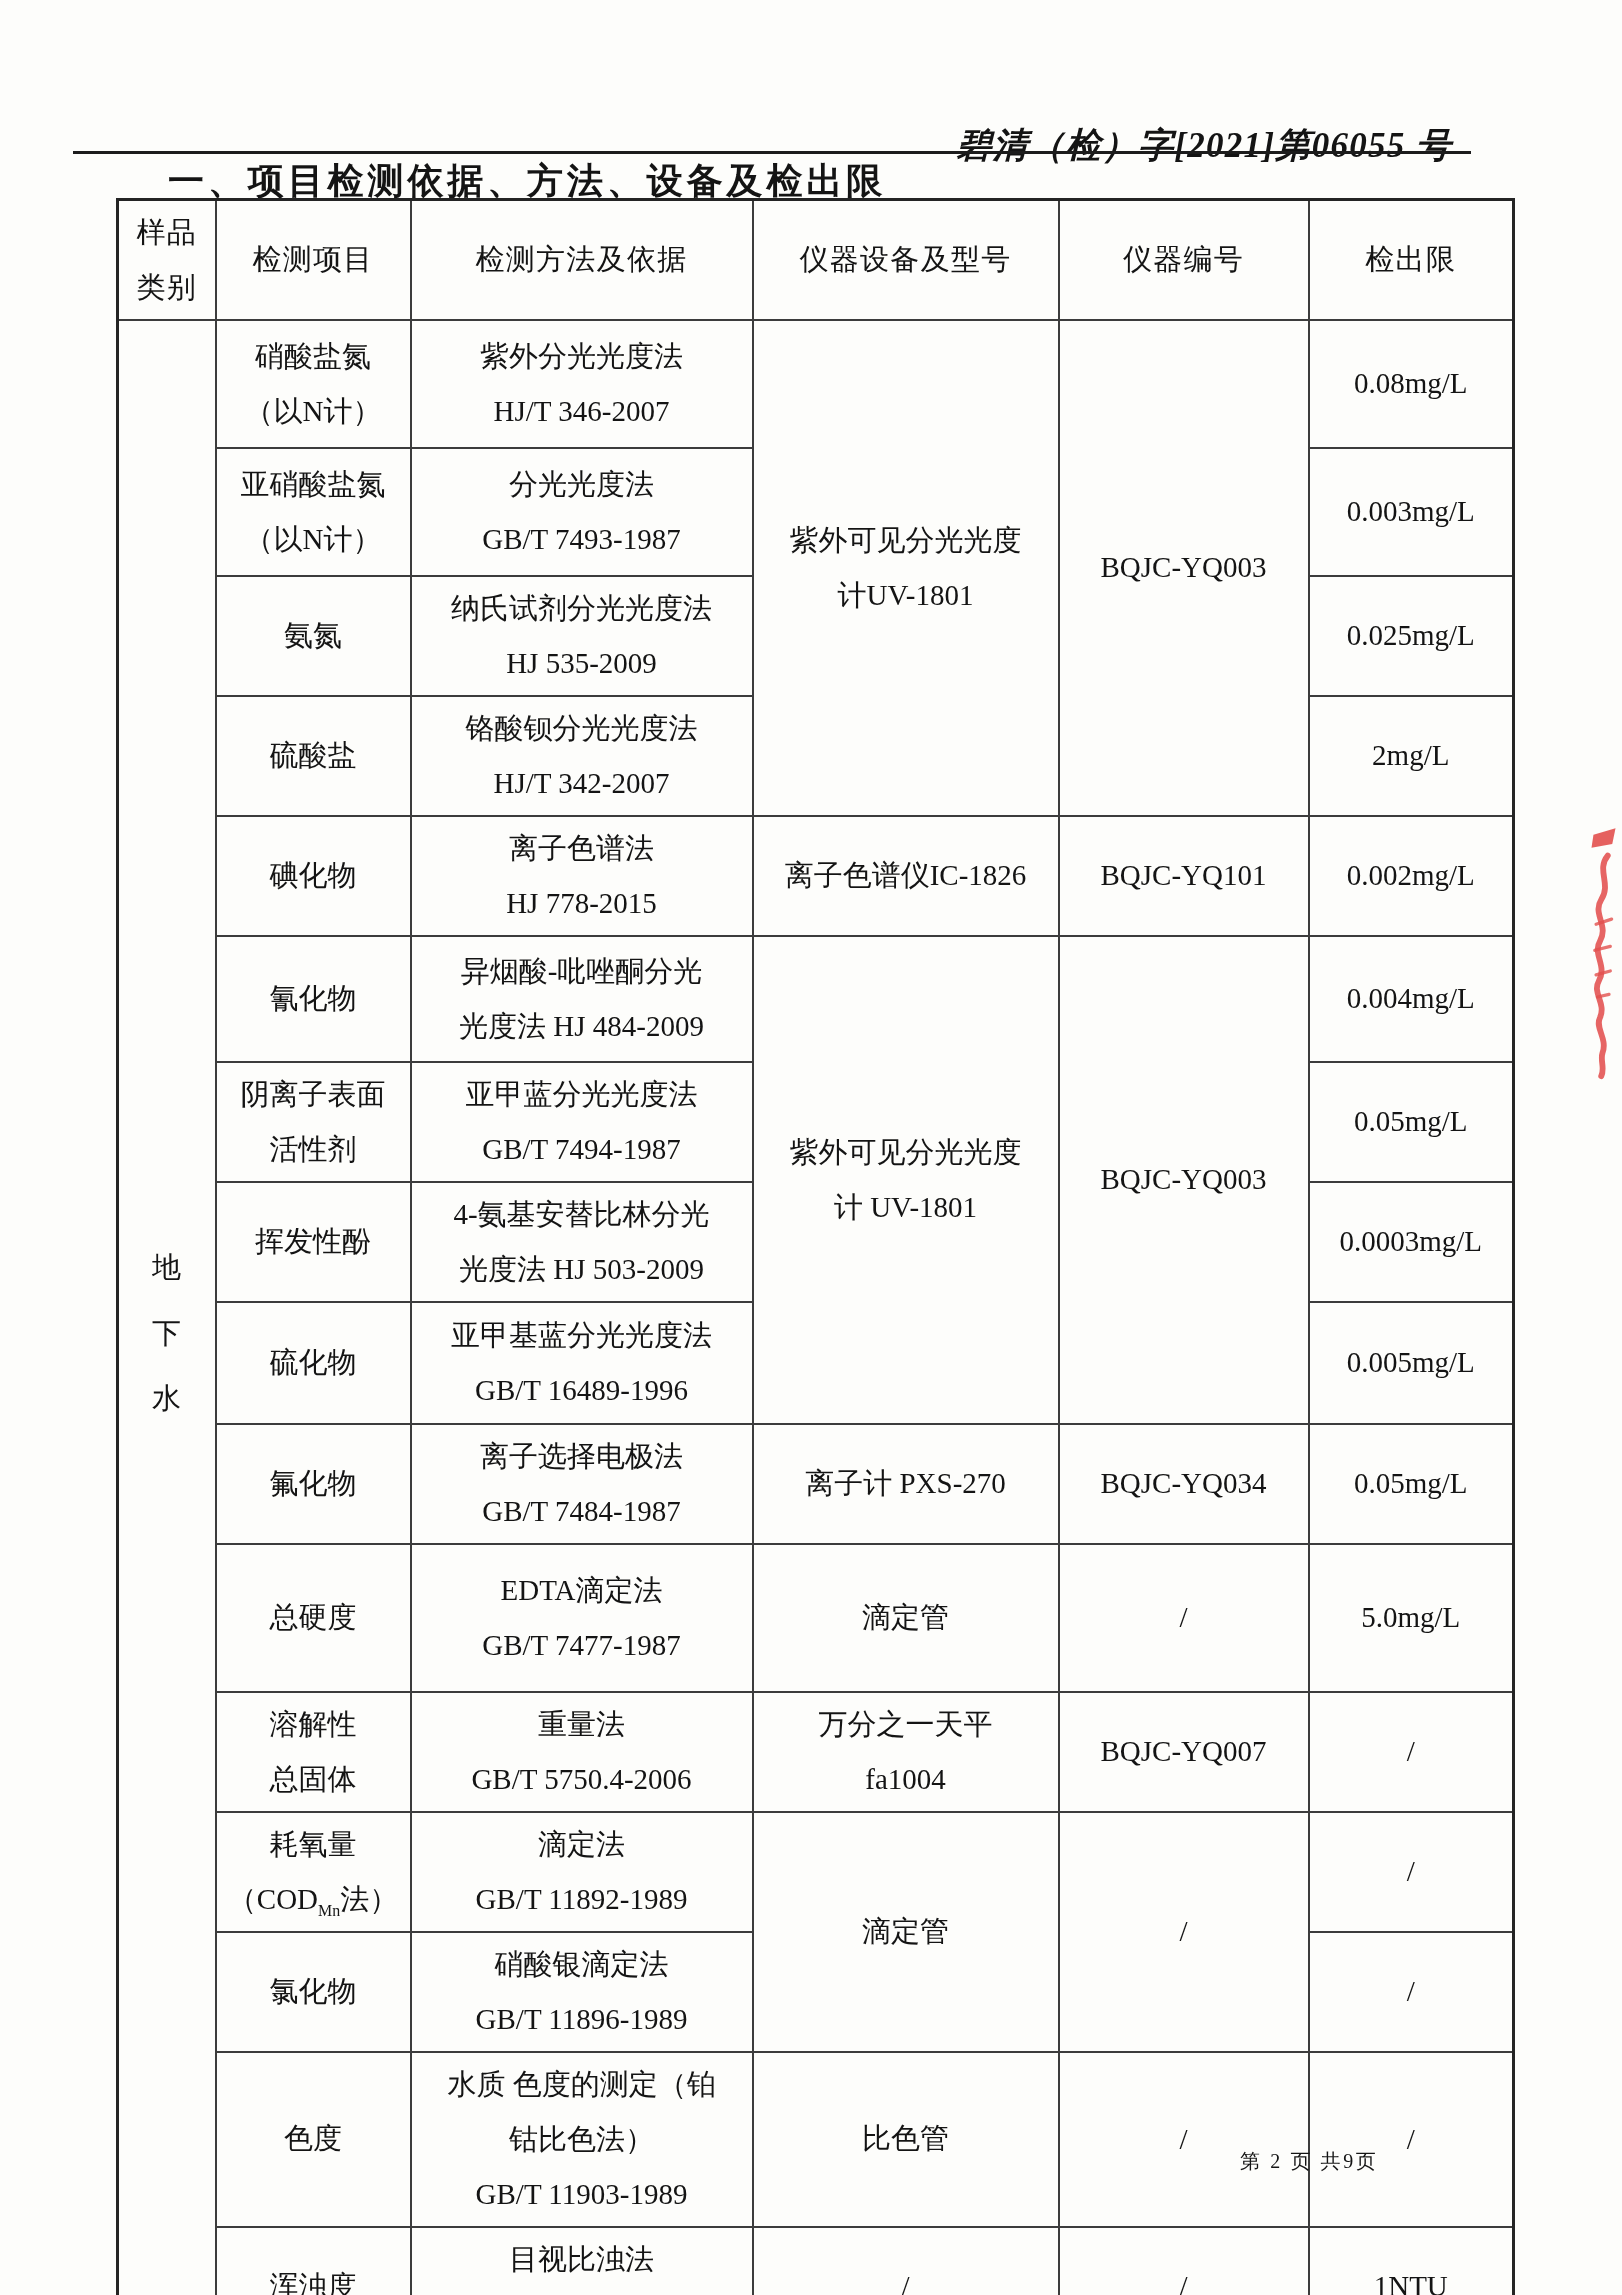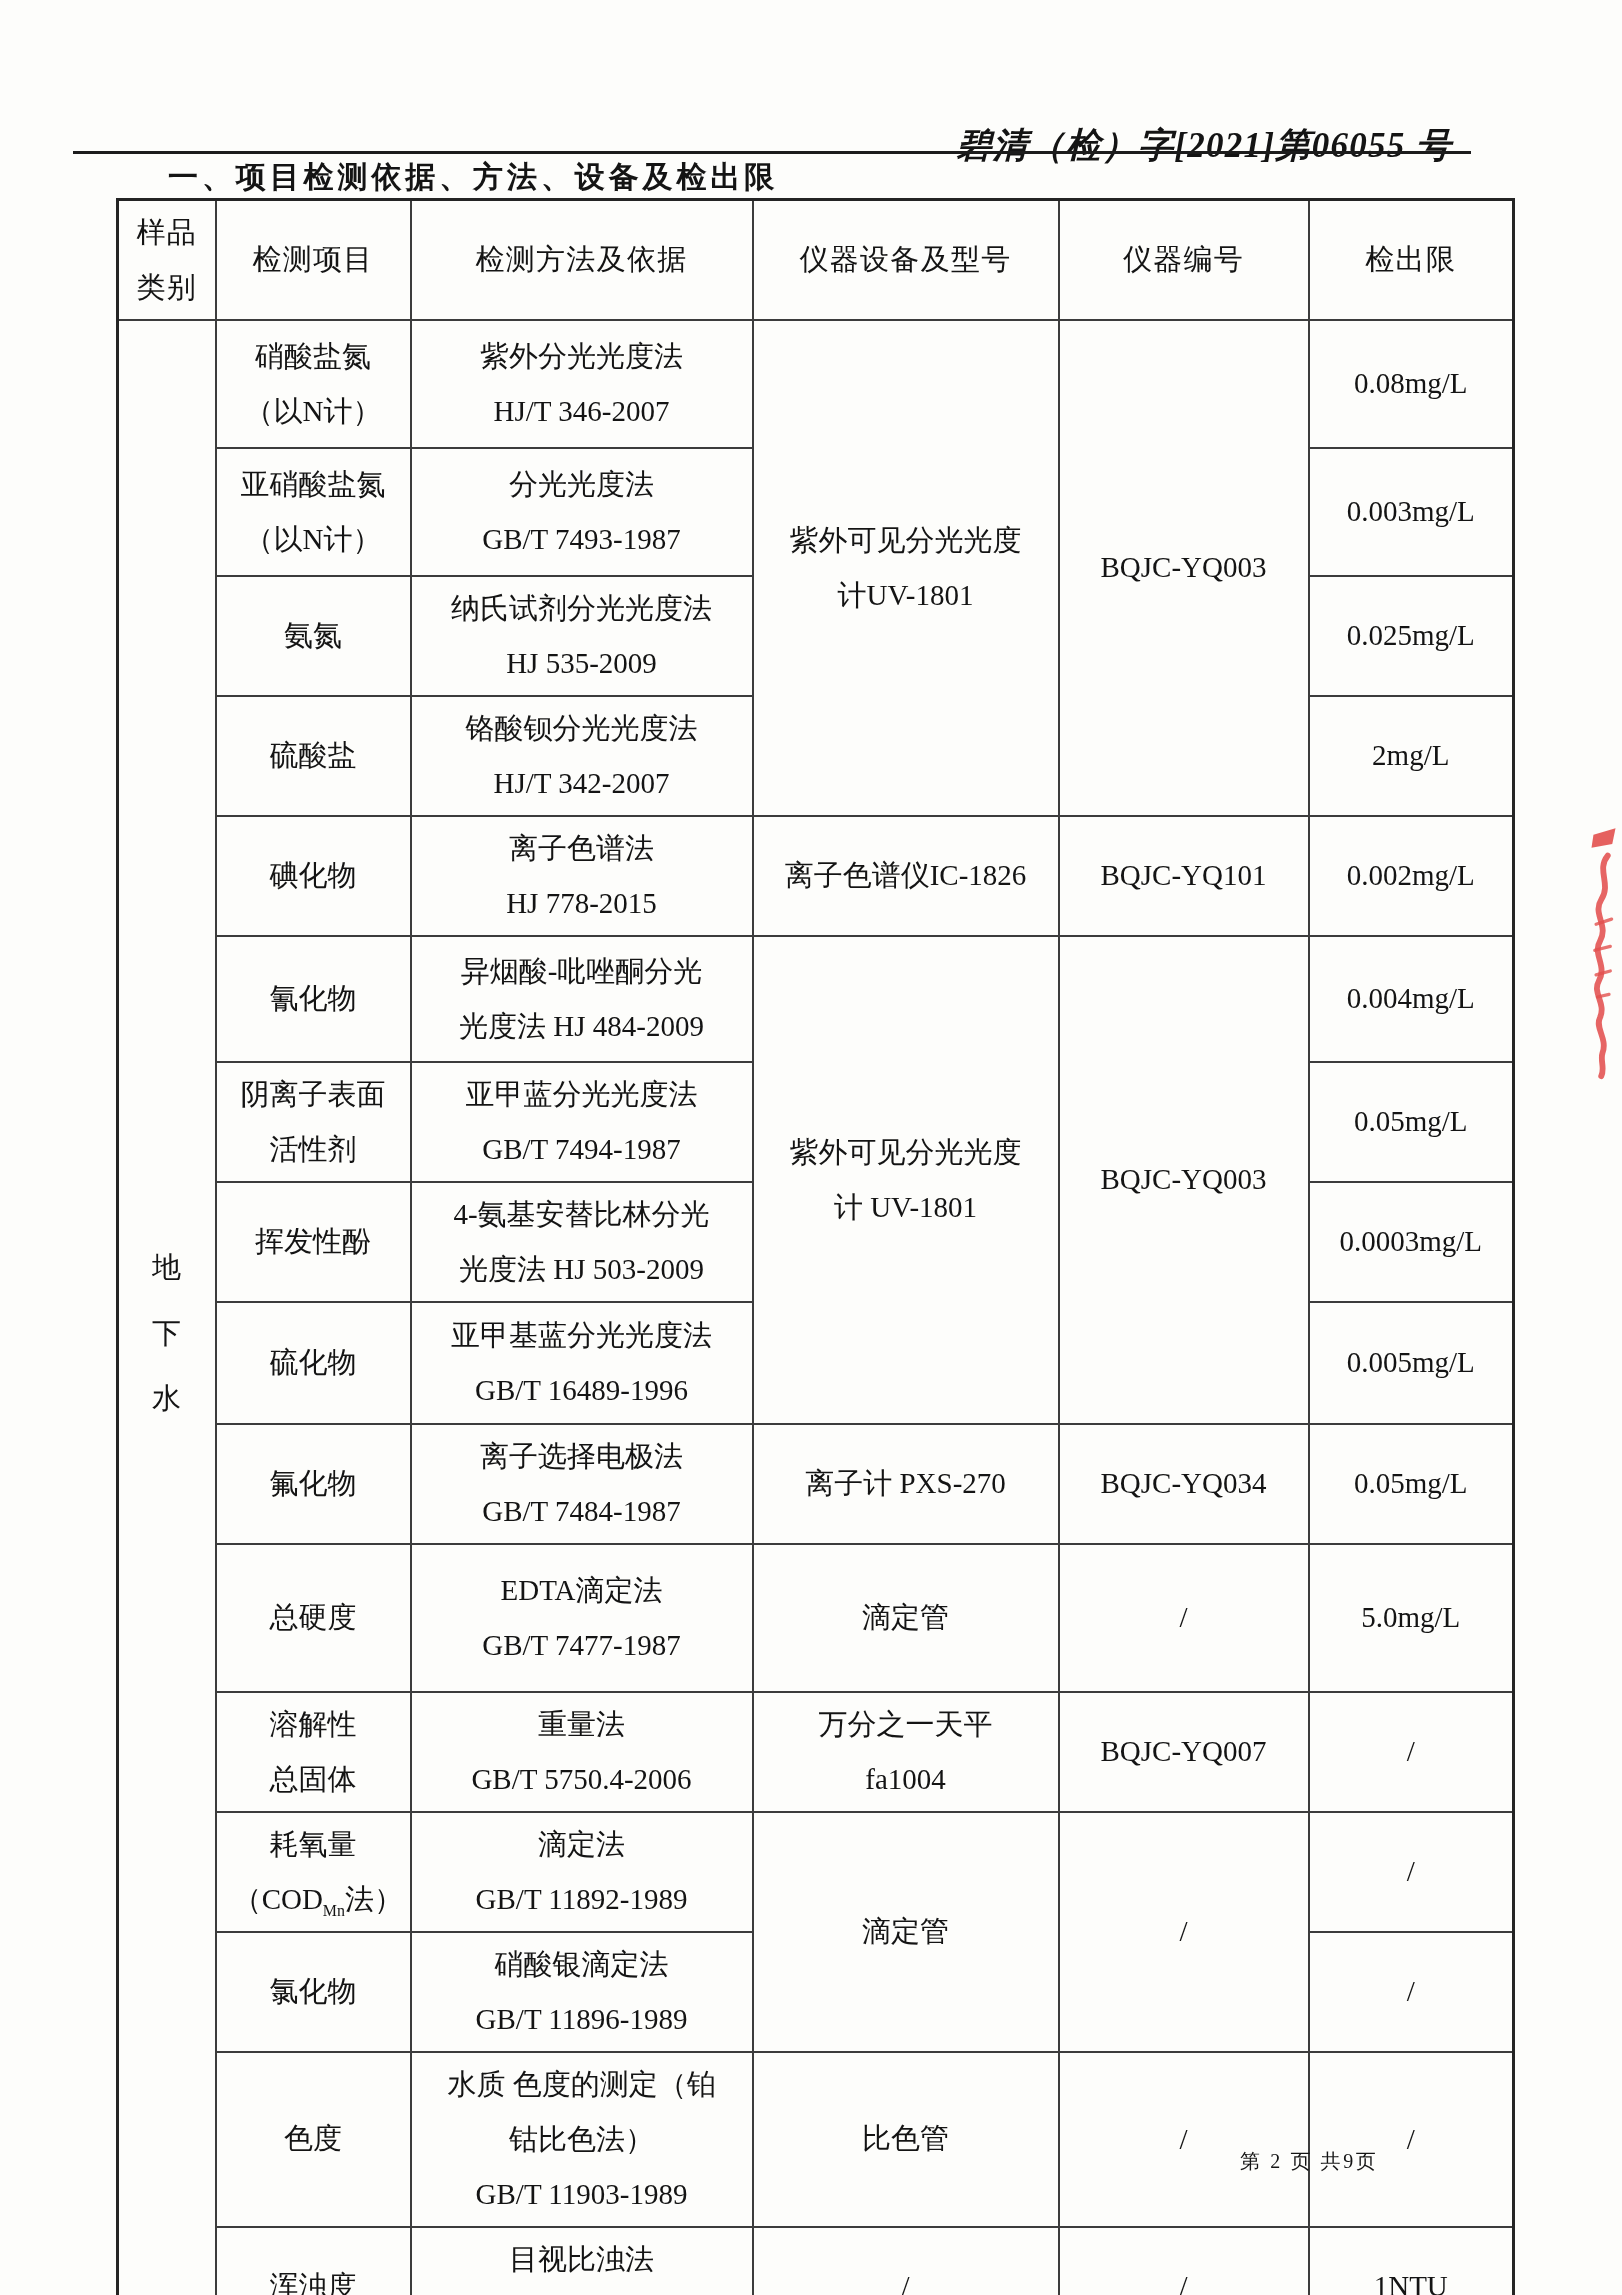--- a/index.html
+++ b/index.html
@@ -15,42 +15,42 @@
     position:absolute;top:122px;right:171px;
     font-size:35px;font-weight:bold;font-style:italic;
     letter-spacing:1.3px;white-space:nowrap;
   }
   .top-rule{
     position:absolute;left:73px;top:151px;width:1398px;height:2.6px;
     background:#1c1c1c;
   }
   .section-title{
     position:absolute;left:168px;top:157px;
-    font-size:30px;font-weight:bold;letter-spacing:3.9px;white-space:nowrap;
+    font-size:36px;font-weight:bold;letter-spacing:3.9px;white-space:nowrap;
   }
   table.report{
     position:absolute;left:116px;top:198px;width:1396px;
     border-collapse:collapse;table-layout:fixed;
     background:#fdfdfb;
   }
   table.report th,table.report td{
     border:2px solid #3c3c3c;
     text-align:center;vertical-align:middle;
     padding:3.9px 6.5px;
     font-size:29px;font-weight:normal;
     overflow:hidden;
   }
   table.report{border:3.9px solid #242424;}
   th.colhead{font-size:29.4px;letter-spacing:1.3px;}
   .pre{white-space:pre-line;line-height:1.9;}
   .cat{white-space:pre-line;line-height:2.25;font-size:30px;letter-spacing:0.7px;}
   td.num{font-size:29.4px;}
   sub.cod-sub{font-size:0.55em;line-height:1;}
   .cod-l1{line-height:1.9;}
-  .cod-l2{line-height:1.9;text-align:right;}
+  .cod-l2{line-height:1.9;}
   .footer-page{
     position:absolute;left:1240px;top:2148px;
     font-size:20px;letter-spacing:2.6px;white-space:nowrap;
   }
   .red-mark{
     position:absolute;left:1574px;top:826px;width:48px;height:255px;
   }
 </style>
 </head>
 <body>

